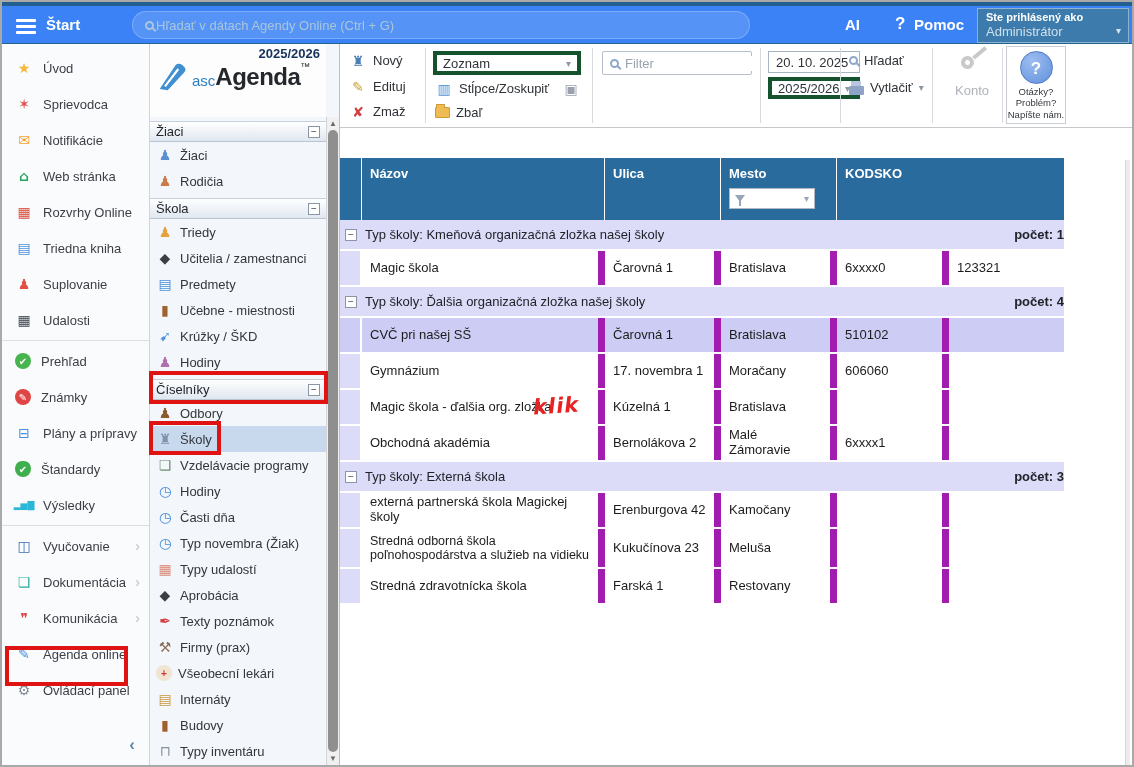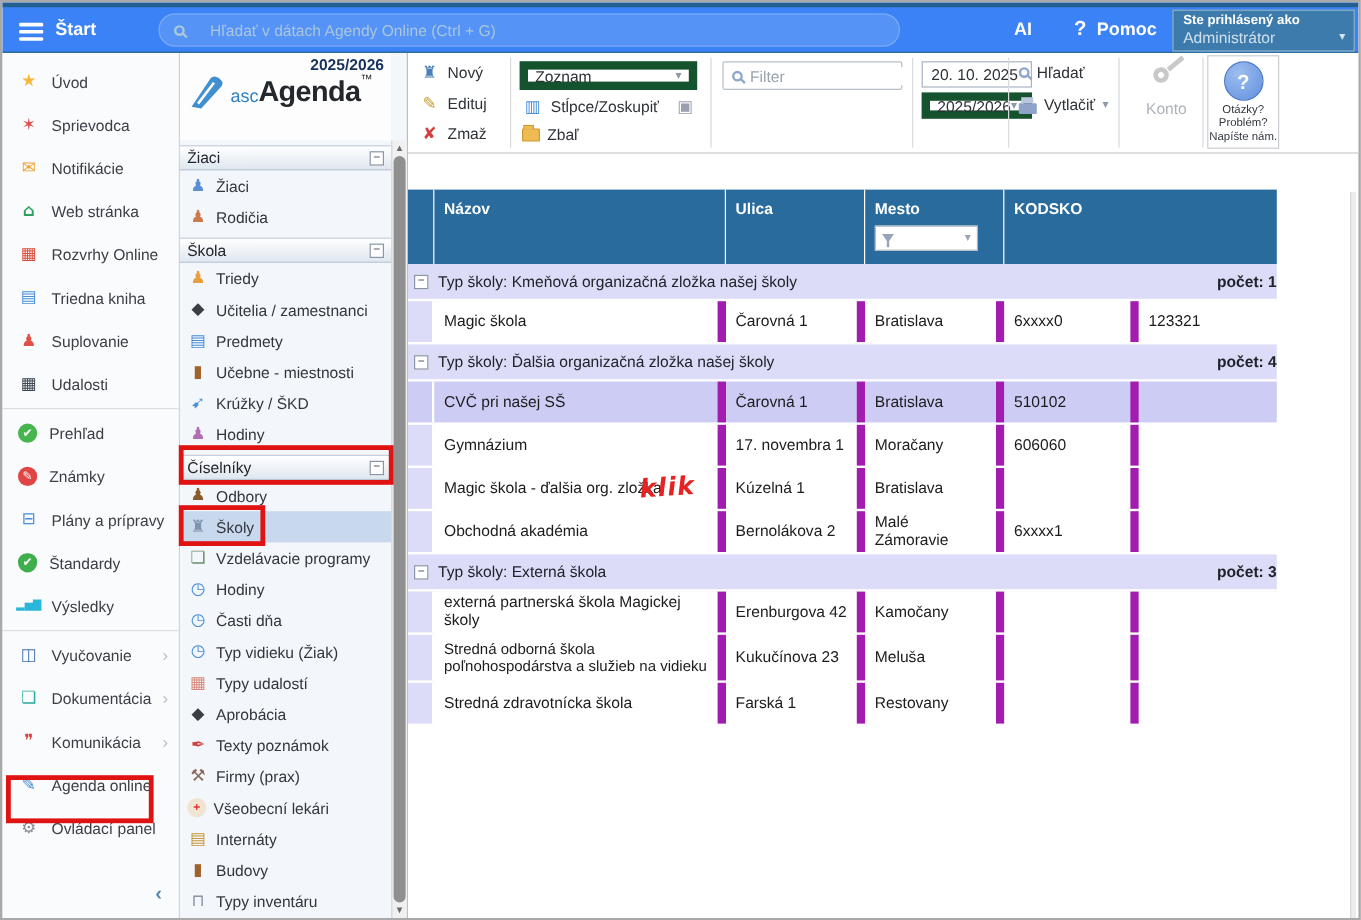--- a/index.html
+++ b/index.html
@@ -4,21 +4,21 @@
 <style>
   *{margin:0;padding:0;box-sizing:border-box}
   html,body{width:1134px;height:767px}
   body{position:relative;font-family:"Liberation Sans","DejaVu Sans",sans-serif;background:#f0f2f5;border:2px solid #a9a9a9;overflow:hidden}
 
   
   .topbar{position:absolute;left:0;top:0;width:100%;height:42px;background:#3b82f6;border-top:4px solid #23608f;border-bottom:1px solid #24628f;z-index:5}
   .hmb{position:absolute;left:14px;top:10px;width:20px;cursor:pointer}
   .hmb i{display:block;width:20px;height:3px;background:#fff;margin:3px 0;border-radius:1px}
   .start-label{position:absolute;left:44px;top:10px;color:#fff;font-size:15px;font-weight:bold}
-  .searchpill{position:absolute;left:130px;top:5px;width:618px;height:28px;border-radius:14px;background:rgba(255,255,255,.14);border:1px solid rgba(255,255,255,.22);display:flex;align-items:center;padding:0 12px;gap:21px}
+  .searchpill{position:absolute;left:130px;top:5px;width:618px;height:28px;border-radius:14px;background:rgba(255,255,255,.14);border:1px solid rgba(255,255,255,.22);display:flex;align-items:center;padding:0 12px;gap:2px}
   .searchpill input{flex:1;background:transparent;border:none;outline:none;color:#e8f1f8;font-size:13px;font-family:inherit}
   .searchpill input::placeholder{color:#a9c6da}
   .ic-mag{width:9px;height:9px;border:2px solid #a9c6da;border-radius:50%;position:relative;flex:none}
   .ic-mag::after{content:"";position:absolute;width:2px;height:5px;background:#a9c6da;right:-3px;bottom:-4px;transform:rotate(-45deg)}
   .tb-ai{position:absolute;left:843px;top:10px;color:#fff;font-weight:bold;font-size:15px;cursor:pointer}
   .tb-q{position:absolute;left:893px;top:8px;color:#fff;font-weight:bold;font-size:17px;cursor:pointer}
   .tb-pomoc{position:absolute;left:912px;top:10px;color:#fff;font-weight:bold;font-size:15px;cursor:pointer}
   .userbox{position:absolute;left:975px;top:2px;width:152px;height:35px;background:#3c7bab;border:1px solid #8fb3cf;padding:2px 8px;cursor:pointer}
   .userbox .l1{color:#fff;font-size:11px;font-weight:bold}
   .userbox .l2{color:#cfe0ed;font-size:13px;margin-top:1px}
@@ -56,21 +56,21 @@
   .ascroll .thumb{position:absolute;left:1px;top:13px;bottom:13px;width:10px;background:#8f8f8f;border-radius:5px}
 
   
   .main{position:absolute;left:338px;top:42px;right:0;bottom:0;background:#fff}
   .tabstrip{height:30px;background:#eef1f5;border-bottom:1px solid #bfc3c9;display:flex;align-items:flex-end;padding-left:6px}
   .tab{height:29px;line-height:29px;padding:0 15px;font-size:13px;color:#2b2f35;cursor:pointer}
   .tab.active{background:#fff;border:1px solid #bfc3c9;border-bottom:1px solid #fff;margin-bottom:-1px;color:#1464a8}
   .toolbar{height:84px;background:#fff;border-bottom:1px solid #c5c8cc;position:relative;font-size:13px;color:#2e3237}
   .vsep{position:absolute;top:4px;bottom:4px;width:1px;background:#d8dade}
   .trowbtn{display:flex;align-items:center;gap:6px;cursor:pointer;position:absolute}
-  .combo{position:absolute;background:#fff;border:7px solid #14532d;height:24px;display:flex;align-items:center;padding:0 6px;justify-content:space-between;cursor:pointer}
+  .combo{position:absolute;background:#fff;border:4px solid #14532d;height:24px;display:flex;align-items:center;padding:0 6px;justify-content:space-between;cursor:pointer}
   .combo .car,.car2{color:#8d99a8;font-size:10px}
   .finput{position:absolute;border:1px solid #b5bec9;border-radius:2px;height:24px;display:flex;align-items:center;padding:0 7px;gap:6px;background:#fff}
   .finput input{border:none;outline:none;flex:1;font-size:13px;font-family:inherit;color:#333}
   .finput input::placeholder{color:#9aa3ad}
   .finput .ic-mag, .findbtn .ic-mag{border-color:#8fa7c9}
   .finput .ic-mag::after, .findbtn .ic-mag::after{background:#8fa7c9}
   .datebox{position:absolute;border:1px solid #a8b4c4;height:22px;display:flex;align-items:center;padding:0 7px;background:#fff}
   .ic-folder{width:15px;height:11px;background:#eebb55;border:1px solid #cf9a35;border-radius:1px;position:relative;flex:none}
   .ic-folder::before{content:"";position:absolute;top:-4px;left:0;width:7px;height:3px;background:#eebb55;border:1px solid #cf9a35;border-bottom:none;border-radius:1px 1px 0 0}
   .ic-print{width:15px;height:9px;background:#8fa3c9;border-radius:1px;position:relative;margin-top:5px;flex:none}
@@ -287,21 +287,21 @@
     <div class="aitem">
         <span class="ic" style="color:#4a90d9">◷</span>
         <span>Hodiny</span>
       </div>
     <div class="aitem">
         <span class="ic" style="color:#4a90d9">◷</span>
         <span>Časti dňa</span>
       </div>
     <div class="aitem">
         <span class="ic" style="color:#4a90d9">◷</span>
-        <span>Typ vidieku (Žiak)</span>
+        <span>Typ novembra (Žiak)</span>
       </div>
     <div class="aitem">
         <span class="ic" style="color:#d98a7a">▦</span>
         <span>Typy udalostí</span>
       </div>
     <div class="aitem">
         <span class="ic" style="color:#3a3f46">◆</span>
         <span>Aprobácia</span>
       </div>
     <div class="aitem">

